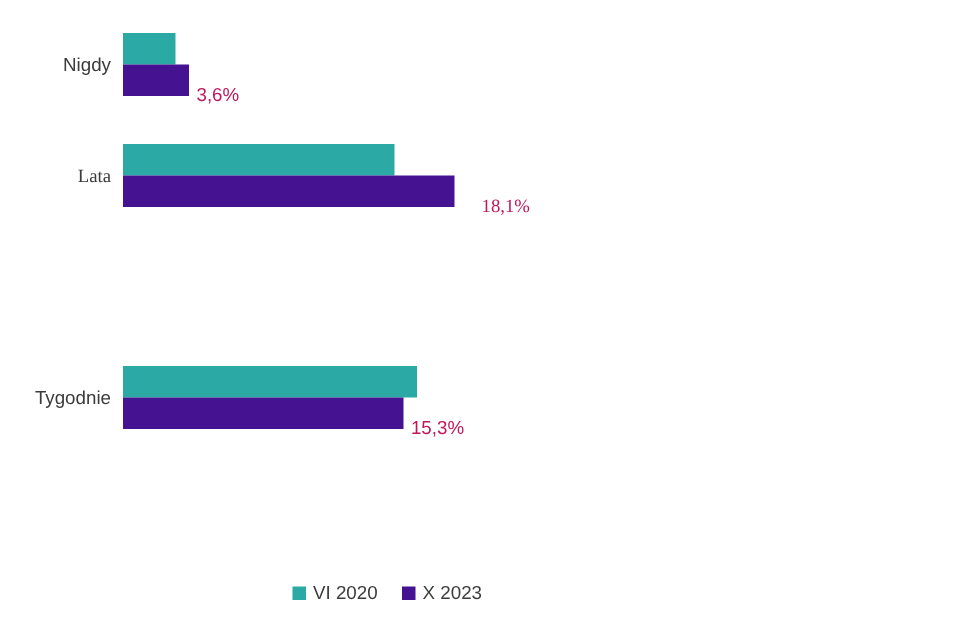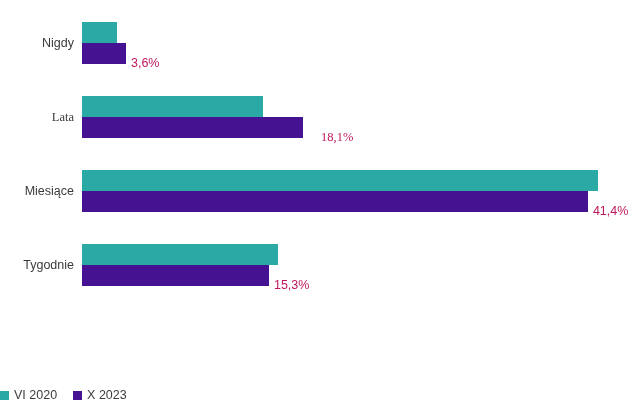--- a/index.html
+++ b/index.html
@@ -55,20 +55,21 @@
     color: #be185d;
     line-height: 1;
     white-space: nowrap;
   }
   .legend {
     position: absolute;
     left: 0;
     top: 389px;
     width: 516px;
     display: flex;
+    justify-content: center;
     align-items: center;
     gap: 16px;
   }
   .legend-item {
     display: flex;
     align-items: center;
     gap: 5px;
   }
   .legend-swatch {
     width: 9px;
@@ -94,26 +95,20 @@
         <div class="bar series-0" title="VI 2020: 2.9" style="top: 0px; width: 35.438px; background: rgb(43, 169, 164);"></div>
         <div class="bar series-1" title="X 2020: 3.6" style="top: 21px; width: 43.992px; background: rgb(69, 18, 145);"></div>
         <div class="value-label" style="left: 130.992px; top: 35px;">3,6%</div>
       </div>
       <div class="bar-group" style="top: 96px; height: 42px; font-family: Liberation Serif, serif;">
         <div class="cat-label" style="top: 15px;">Lata</div>
         <div class="bar series-0" title="VI 2020: 14.8" style="top: 0px; width: 180.856px; background: rgb(43, 169, 164);"></div>
         <div class="bar series-1" title="X 2020: 18.1" style="top: 21px; width: 221.182px; background: rgb(69, 18, 145);"></div>
         <div class="value-label" style="left: 321px; top: 35px;">18,1%</div>
       </div>
-      <div class="bar-group" style="top: 170px; height: 42px;">
-        <div class="cat-label" style="top: 15px;">Miesiące</div>
-        <div class="bar series-0" title="VI 2020: 42.2" style="top: 0px; width: 515.684px; background: rgb(43, 169, 164);"></div>
-        <div class="bar series-1" title="X 2020: 41.4" style="top: 21px; width: 505.908px; background: rgb(69, 18, 145);"></div>
-        <div class="value-label" style="left: 592.908px; top: 35px;">41,4%</div>
-      </div>
       <div class="bar-group" style="top: 244px; height: 42px;">
         <div class="cat-label" style="top: 15px;">Tygodnie</div>
         <div class="bar series-0" title="VI 2020: 16" style="top: 0px; width: 195.52px; background: rgb(43, 169, 164);"></div>
         <div class="bar series-1" title="X 2020: 15.3" style="top: 21px; width: 186.966px; background: rgb(69, 18, 145);"></div>
         <div class="value-label" style="left: 273.966px; top: 35px;">15,3%</div>
       </div>
     </div>
   <div class="legend">
       <div class="legend-item">
         <span class="legend-swatch series-0" style="background: rgb(43, 169, 164);"></span>

